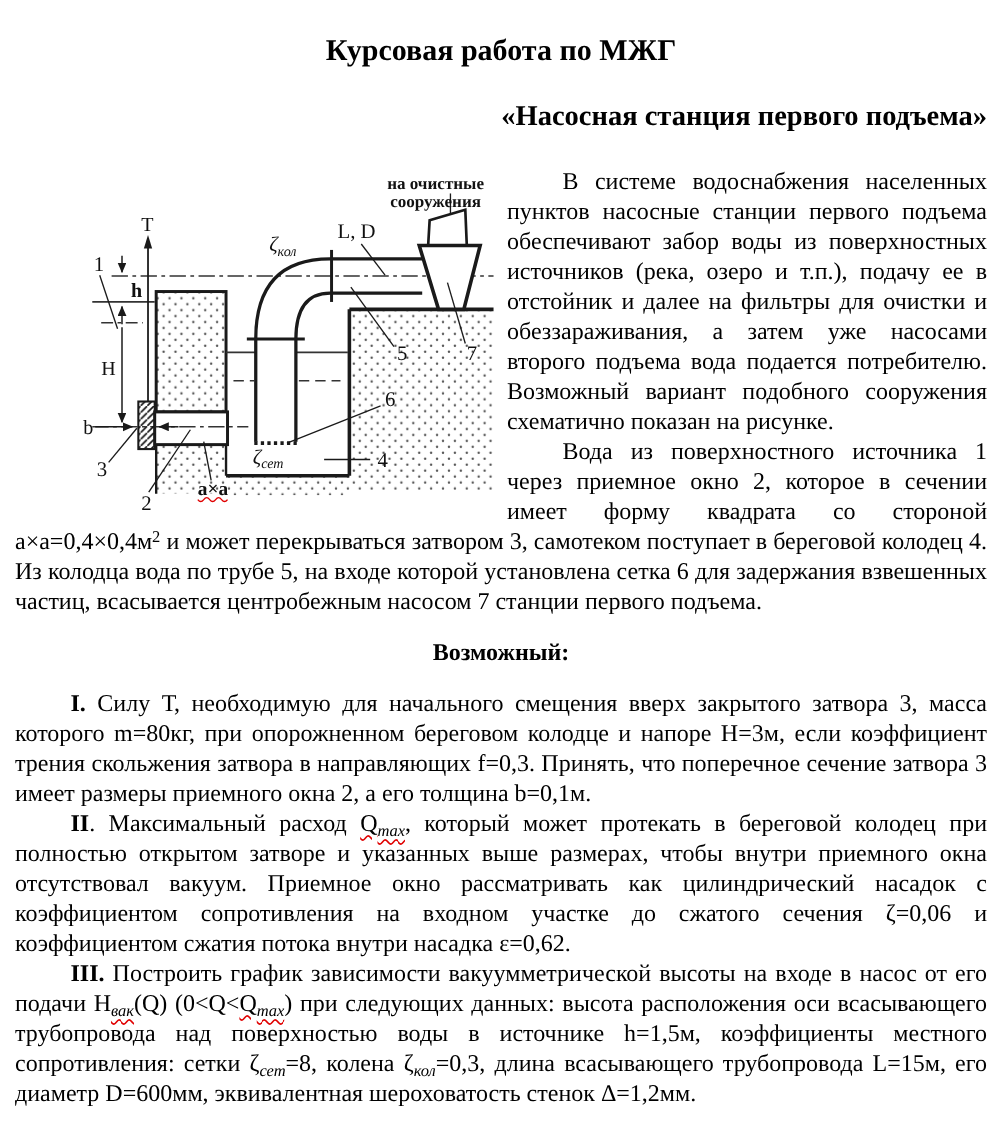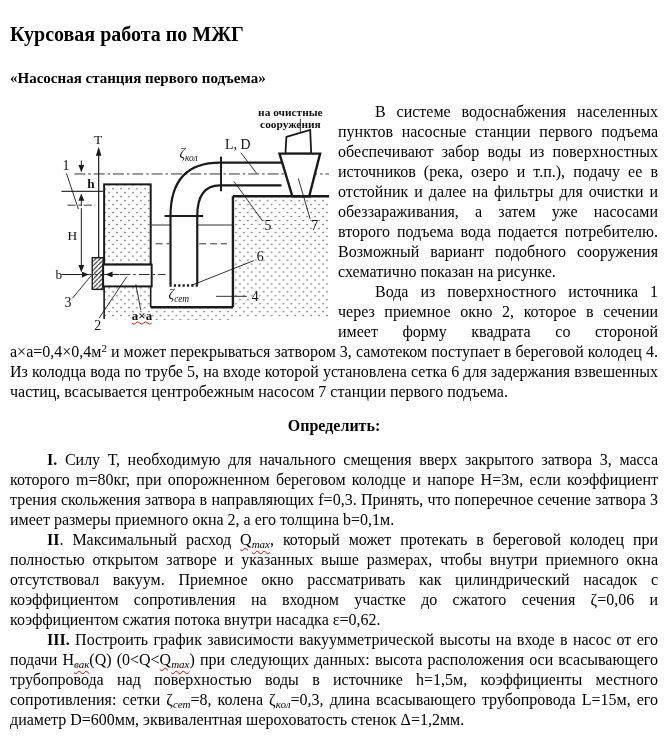--- a/index.html
+++ b/index.html
@@ -2,29 +2,29 @@
 <html lang="ru"><head>
 <meta charset="utf-8">
 <style>
   html,body{margin:0;padding:0;}
   body{
     width:668px;height:753px;overflow:hidden;background:#ffffff;color:#000;
     font-family:"Liberation Serif","DejaVu Serif",serif;
   }
   .page{padding:12px 10px 0 10px;}
   .title{
-    text-align:left;font-weight:bold;font-size:20px;line-height:24px;
+    text-align:center;font-weight:bold;font-size:20px;line-height:24px;
     margin-top:10px;
   }
   .subtitle{
-    text-align:left;font-weight:bold;font-size:15px;line-height:20px;
+    text-align:right;font-weight:bold;font-size:19px;line-height:20px;
     margin-top:22px;
   }
   .bodytext{
-    margin-top:14px;font-size:16px;line-height:20px;text-align:justify;
+    margin-top:24px;font-size:16px;line-height:20px;text-align:justify;
     hyphens:auto;
   }
   .bodytext p{margin:0;text-indent:37px;}
   .fig{
     float:left;width:322px;height:238px;margin:2px 6px 0 0;
   }
   .fig svg{display:block;}
   .define{
     text-align:center;font-weight:bold;text-indent:0 !important;
     margin:14px 0 14px 0 !important;
@@ -146,19 +146,19 @@
           <text x="170" y="282" font-style="italic"><tspan>ζ</tspan><tspan font-size="9.5" dy="3">сет</tspan></text>
           <text x="227" y="130">L, D</text>
           <text x="133" y="303" font-size="13" font-weight="bold">а×а</text>
         </g>
       </svg>
     </div>
 
     <p><span>В системе водоснабжения населенных пунктов насосные станции первого подъема обеспечивают забор воды из поверхностных источников (река, озеро и т.п.), подачу ее в отстойник и далее на фильтры для очистки и обеззараживания, а затем уже насосами второго подъема вода подается потребителю. Возможный вариант подобного сооружения схематично показан на рисунке.</span></p>
     <p><span>Вода из поверхностного источника 1 через приемное окно 2, которое в сечении имеет форму квадрата со стороной а×а=0,4×0,4м</span><sup>2</sup><span> и может перекрываться затвором 3, самотеком поступает в береговой колодец 4. Из колодца вода по трубе 5, на входе которой установлена сетка 6 для задержания взвешенных частиц, всасывается центробежным насосом 7 станции первого подъема.</span></p>
 
-    <p class="define">Определить:</p>
+    <p class="define">Возможный:</p>
 
     <p><span class="b">I.</span><span> Силу Т, необходимую для начального смещения вверх закрытого затвора 3, масса которого m=80кг, при опорожненном береговом колодце и напоре Н=3м, если коэффициент трения скольжения затвора в направляющих f=0,3. Принять, что поперечное сечение затвора 3 имеет размеры приемного окна 2, а его толщина b=0,1м.</span></p>
     <p><span class="b">II</span><span>. Максимальный расход </span><span class="sq">Q</span><sub class="sq">max</sub><span>, который может протекать в береговой колодец при полностью открытом затворе и указанных выше размерах, чтобы внутри приемного окна отсутствовал вакуум. Приемное окно рассматривать как цилиндрический насадок с коэффициентом сопротивления на входном участке до сжатого сечения ζ=0,06 и коэффициентом сжатия потока внутри насадка ε=0,62.</span></p>
     <p><span class="b">III.</span><span> Построить график зависимости вакуумметрической высоты на входе в насос от его подачи H</span><sub class="sq">вак</sub><span>(Q) (0&lt;Q&lt;</span><span class="sq">Q</span><sub class="sq">max</sub><span>) при следующих данных: высота расположения оси всасывающего трубопровода над поверхностью воды в источнике h=1,5м, коэффициенты местного сопротивления: сетки ζ</span><sub>сет</sub><span>=8, колена ζ</span><sub>кол</sub><span>=0,3, длина всасывающего трубопровода L=15м, его диаметр D=600мм, эквивалентная шероховатость стенок Δ=1,2мм.</span></p>
   </div>
 </div>
 
 </body></html>

